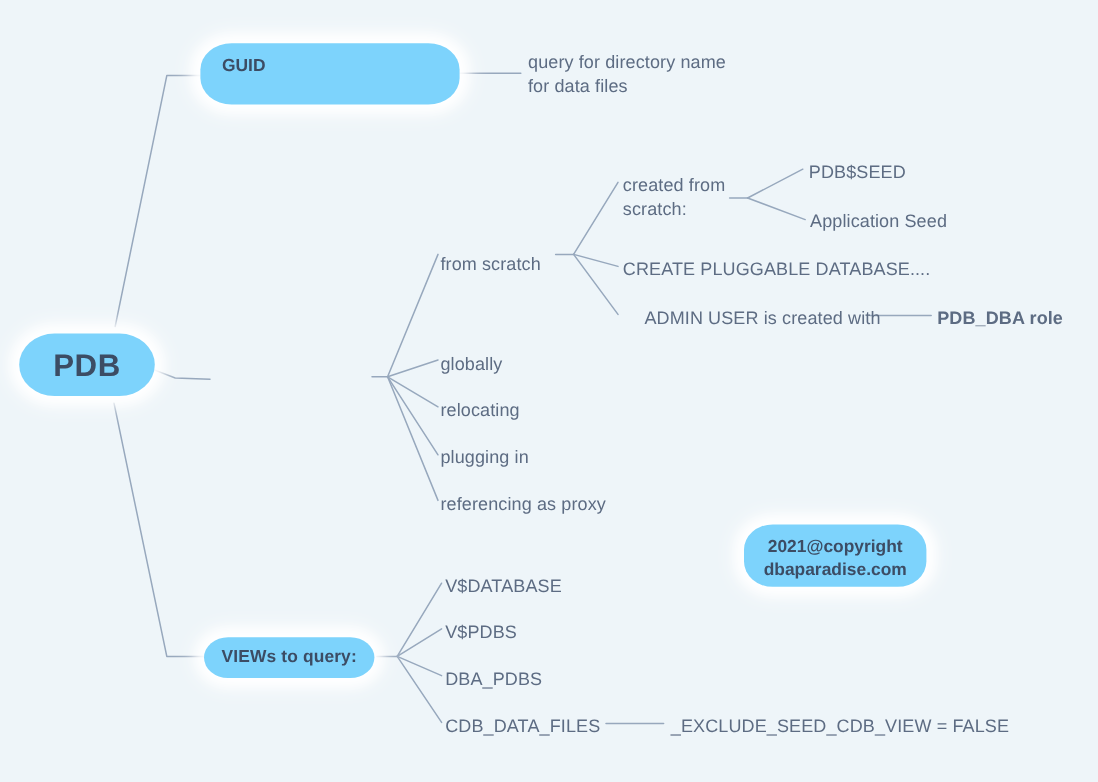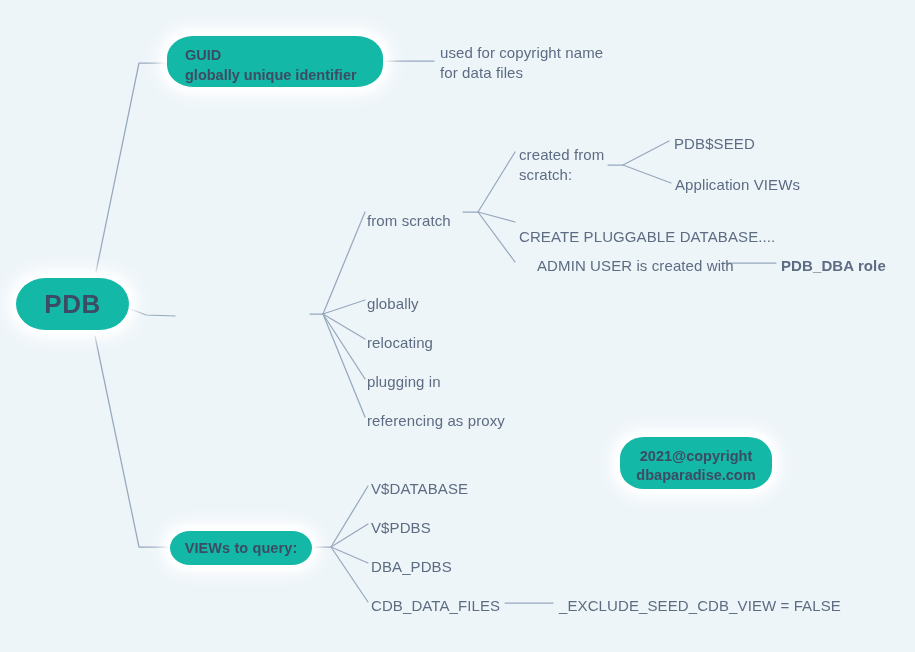--- a/index.html
+++ b/index.html
@@ -29,21 +29,21 @@
     fill: none;
     stroke: #97a8bd;
     stroke-width: 1.25;
     stroke-linecap: round;
     stroke-linejoin: round;
   }
 
   
   .blob {
     position: absolute;
-    background: #14b8a6;
+    background: #7dd3fc;
     border-radius: 26px / 22px;
     box-shadow: 0 0 10px 7px rgba(255,255,255,0.95),
                 0 0 18px 11px rgba(255,255,255,0.55);
     display: flex;
     align-items: center;
     justify-content: center;
     text-align: center;
     color: #3c4c64;
     font-weight: bold;
     box-sizing: border-box;
@@ -128,40 +128,39 @@
 
     <line x1="505" y1="603" x2="553" y2="603"></line>
   </svg>
 
   <div class="blob center" style="left:16px; top:278px; width:113px; height:52px;">
     <span>PDB</span>
   </div>
 
   <div class="blob multiline" style="left:167px; top:36px; width:216px; height:51px;">
     <div>GUID</div>
-    <div>globally unique identifier</div>
   </div>
 
-  <div class="leaf" style="left:440px; top:43px;">used for copyright name</div>
+  <div class="leaf" style="left:440px; top:43px;">query for directory name</div>
   <div class="leaf" style="left:440px; top:63px;">for data files</div>
 
 
   <div class="leaf" style="left:367px; top:211px;">from scratch</div>
   <div class="leaf" style="left:367px; top:294px;">globally</div>
   <div class="leaf" style="left:367px; top:333px;">relocating</div>
   <div class="leaf" style="left:367px; top:372px;">plugging in</div>
   <div class="leaf" style="left:367px; top:411px;">referencing as proxy</div>
 
   <div class="leaf two-line" style="left:519px; top:145px;">created from
 scratch:</div>
-  <div class="leaf" style="left:519px; top:215px;margin-top:12px;">CREATE PLUGGABLE DATABASE....</div>
+  <div class="leaf" style="left:519px; top:215px;">CREATE PLUGGABLE DATABASE....</div>
   <div class="leaf" style="left:537px; top:256px;">ADMIN USER is created with</div>
 
   <div class="leaf" style="left:674px; top:134px;">PDB$SEED</div>
-  <div class="leaf" style="left:675px; top:175px;">Application VIEWs</div>
+  <div class="leaf" style="left:675px; top:175px;">Application Seed</div>
 
   <div class="leaf" style="left:781px; top:256px;font-weight:bold;">PDB_DBA role</div>
 
   <div class="blob branch" style="left:170px; top:531px; width:142px; height:34px;">
     <span>VIEWs to query:</span>
   </div>
 
   <div class="leaf" style="left:371px; top:479px;">V$DATABASE</div>
   <div class="leaf" style="left:371px; top:518px;">V$PDBS</div>
   <div class="leaf" style="left:371px; top:557px;">DBA_PDBS</div>

